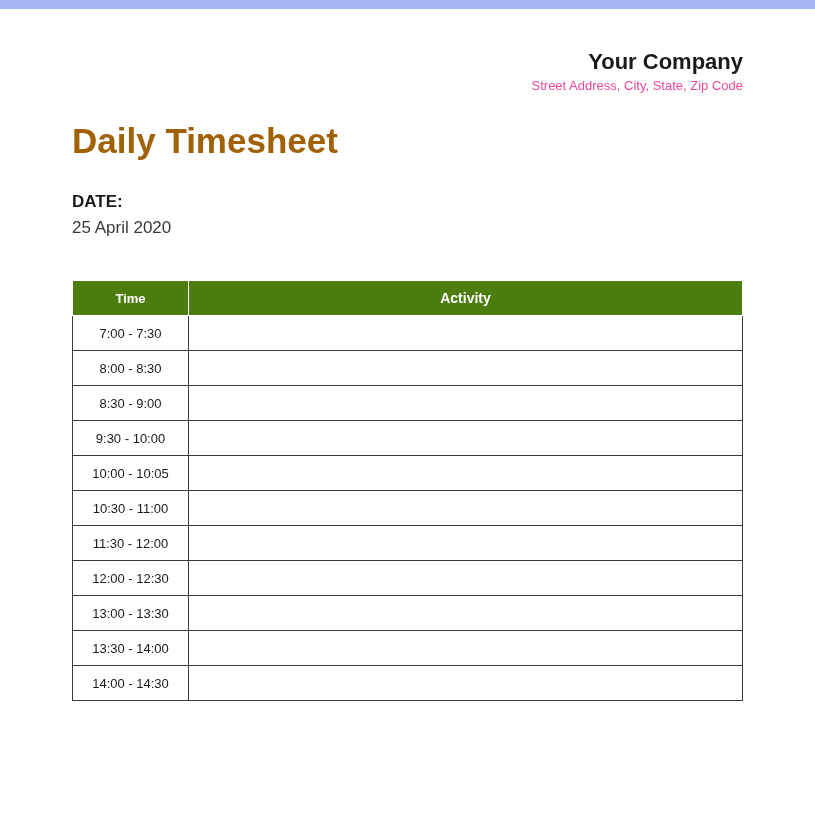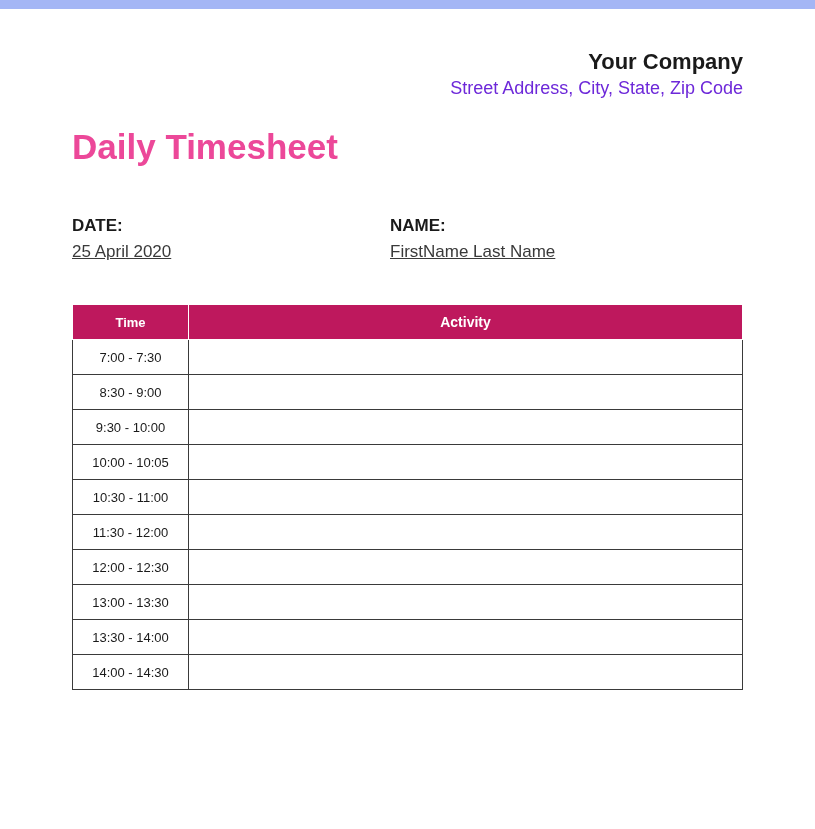--- a/index.html
+++ b/index.html
@@ -24,58 +24,58 @@
       text-align: right;
       margin-bottom: 28px;
     }
     .company-name {
       font-size: 22px;
       font-weight: 700;
       color: #1a1a1a;
       margin-bottom: 3px;
     }
     .company-address {
-      font-size: 18px;
-      color: #6d28d9;
+      font-size: 13px;
+      color: #ec4899;
       font-weight: 400;
     }
     .page-title {
       font-size: 35px;
       font-weight: 700;
-      color: #ec4899;
-      margin-bottom: 49px;
+      color: #a16207;
+      margin-bottom: 15px;
     }
     .info-row {
       display: flex;
       margin-bottom: 42px;
     }
     .info-block {
       flex: 0 0 auto;
+      margin-top: 16px;
     }
     .info-block:first-child {
       width: 318px;
     }
     .info-label {
       font-size: 17px;
       font-weight: 700;
       color: #1a1a1a;
       margin-bottom: 6px;
     }
     .info-value {
       font-size: 17px;
       color: #3a3a3a;
       font-weight: 400;
-      text-decoration: underline;
     }
     .timesheet-table {
       width: 100%;
       border-collapse: collapse;
     }
     .timesheet-table th {
-      background: #be185d;
+      background: #4d7c0f;
       color: #fff;
       font-weight: 700;
       font-size: 14px;
       padding: 9px 6px;
       border: 1px solid #fff;
       text-align: center;
     }
     .timesheet-table th.time-col {
       width: 116px;
       font-size: 13px;
@@ -108,36 +108,36 @@
     <div class="company-address">Street Address, City, State, Zip Code</div>
   </div>
 
   <h1 class="page-title">Daily Timesheet</h1>
 
   <div class="info-row">
     <div class="info-block">
       <div class="info-label">DATE:</div>
       <div class="info-value">25 April 2020</div>
     </div>
-    <div class="info-block">
-      <div class="info-label">NAME:</div>
-      <div class="info-value">FirstName Last Name</div>
-    </div>
   </div>
 
   <table class="timesheet-table">
     <thead>
       <tr>
         <th class="time-col">Time</th>
         <th>Activity</th>
       </tr>
     </thead>
     <tbody id="table-body">
     <tr>
           <td class="time-cell">7:00 - 7:30</td>
+          <td class="activity-cell"></td>
+        </tr>
+        <tr>
+          <td class="time-cell">8:00 - 8:30</td>
           <td class="activity-cell"></td>
         </tr>
         <tr>
           <td class="time-cell">8:30 - 9:00</td>
           <td class="activity-cell"></td>
         </tr>
         <tr>
           <td class="time-cell">9:30 - 10:00</td>
           <td class="activity-cell"></td>
         </tr>

